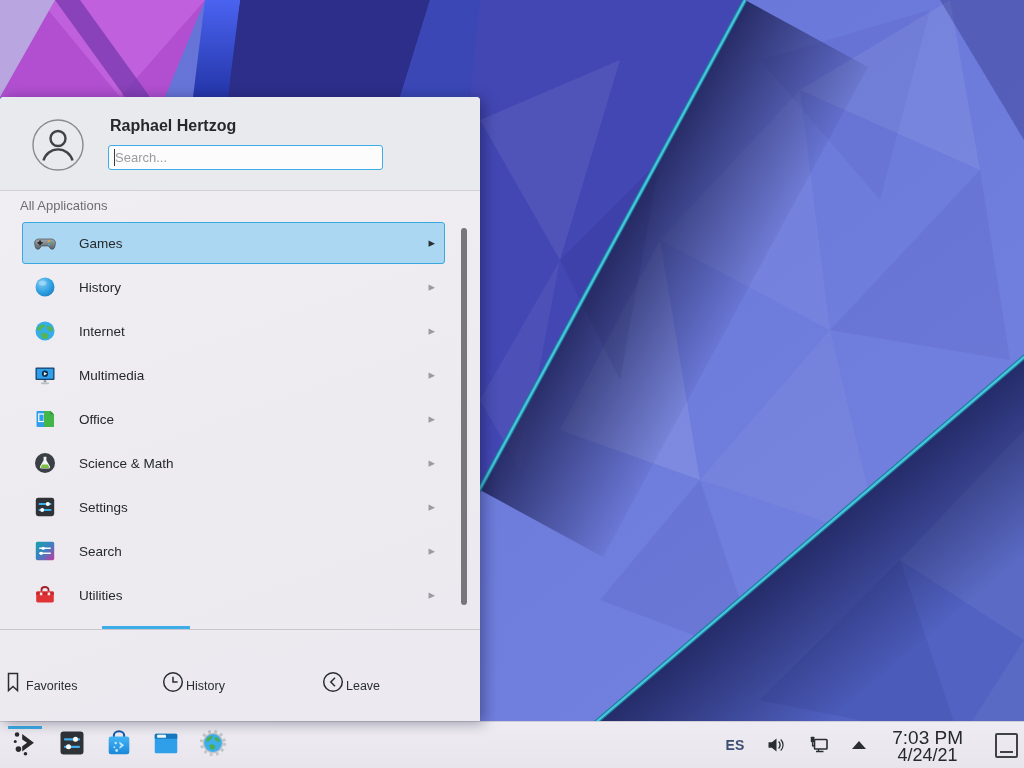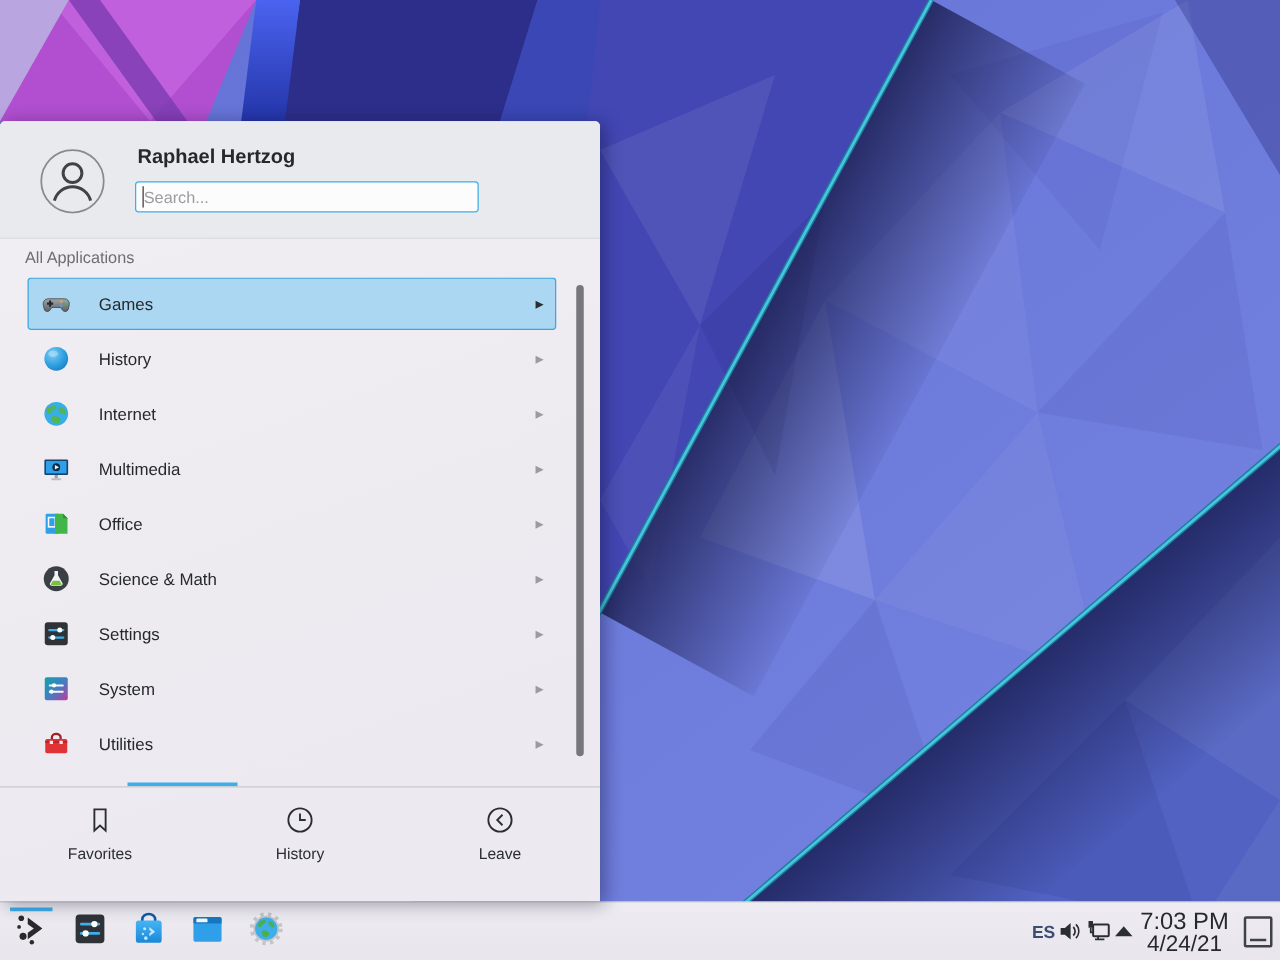--- a/index.html
+++ b/index.html
@@ -37,32 +37,32 @@
     font-size:13px;color:#9a9aa0;line-height:1;}
   .menu-item.selected .mi-arrow{color:#2a2e32;}
 
   .scrollbar{position:absolute;left:461px;top:131px;width:6px;height:377px;
     background:#76767c;border-radius:3px;}
 
   .tab-sep{position:absolute;left:0;top:532px;width:480px;height:1px;background:#c9c9cd;}
   .tab-indicator{position:absolute;left:102px;top:529px;width:88px;height:3px;background:var(--accent);}
 
   .tabs{position:absolute;left:0;top:533px;width:480px;height:91px;display:flex;}
-  .tab{flex:1 1 96px;display:flex;flex-direction:column;align-items:center;padding-top:13px;}
+  .tab{flex:1 1 96px;display:flex;flex-direction:row;align-items:center;padding-top:13px;}
   .tab-icon{width:26px;height:26px;}
   .tab-label{margin-top:7px;font-size:12.5px;color:#2b2e32;}
 
   
   .panel{position:absolute;left:0;bottom:0;width:1024px;height:47px;z-index:4;
     background:linear-gradient(180deg,#eeecf2 0%,#e8e6ec 100%);
     border-top:1px solid rgba(0,0,0,.10);box-sizing:border-box;display:flex;align-items:center;}
   .panel-apps{display:flex;align-items:center;gap:13px;margin-left:8px;}
   .papp{position:relative;width:34px;height:40px;display:flex;align-items:center;justify-content:center;}
   .papp .app-ind{position:absolute;left:0;top:1px;width:34px;height:3px;background:var(--accent);}
-  .panel-tray{margin-left:auto;display:flex;align-items:center;gap:2px;}
+  .panel-tray{margin-left:auto;display:flex;align-items:center;gap:22px;}
   .kb-layout{font-size:14px;font-weight:bold;color:#3d4d72;}
   .tray-ic{display:inline-flex;align-items:center;justify-content:center;}
   .caret-up{width:0;height:0;border-left:7px solid transparent;border-right:7px solid transparent;
     border-bottom:8px solid #2a2e32;}
   .clock{text-align:center;color:#25292d;margin-left:4px;}
   .clock .time{font-size:19px;line-height:20px;}
   .clock .date{font-size:18px;line-height:15px;}
   .show-desktop{width:23px;height:25px;border:2px solid #3f4347;border-radius:2px;
     margin:0 6px 0 10px;position:relative;background:transparent;box-sizing:border-box;}
   .show-desktop .sd-line{position:absolute;left:3px;right:3px;bottom:3px;height:2px;background:#3f4347;}
@@ -269,21 +269,21 @@
                   <stop offset="1" stop-color="#c03a9e"></stop>
                 </linearGradient>
               </defs>
               <rect x="2.8" y="2.8" width="18.4" height="18.4" rx="1.6" fill="url(#g_sys)"></rect>
               <rect x="6" y="8.6" width="12" height="1.5" rx="0.75" fill="#ffffff" opacity="0.95"></rect>
               <circle cx="10.2" cy="9.35" r="1.7" fill="#ffffff"></circle>
               <rect x="6" y="13.6" width="12" height="1.5" rx="0.75" fill="#ffffff" opacity="0.95"></rect>
               <circle cx="8.2" cy="14.35" r="1.7" fill="#ffffff"></circle>
             </svg>
           </span>
-    <span class="mi-label">System</span>
+    <span class="mi-label">Search</span>
     <span class="mi-arrow">▸</span>
   </div>
 
   <div class="menu-item">
     <span class="mi-icon">
             <svg viewBox="0 0 24 24" width="24" height="24">
               <path d="M8.5 8.5 V6.8 a3.5 2.8 0 0 1 7 0 V8.5" fill="none" stroke="#a11e22" stroke-width="1.8"></path>
               <rect x="3.2" y="8.2" width="17.6" height="11.3" rx="1.4" fill="#e03336"></rect>
               <path d="M3.2 11.4 h17.6 v-1.8 a1.4 1.4 0 0 0 0 -0.1 H3.2 z" fill="#c32427"></path>
               <rect x="6.8" y="9.6" width="2.6" height="2.6" rx="0.4" fill="#ffffff" opacity="0.92"></rect>

